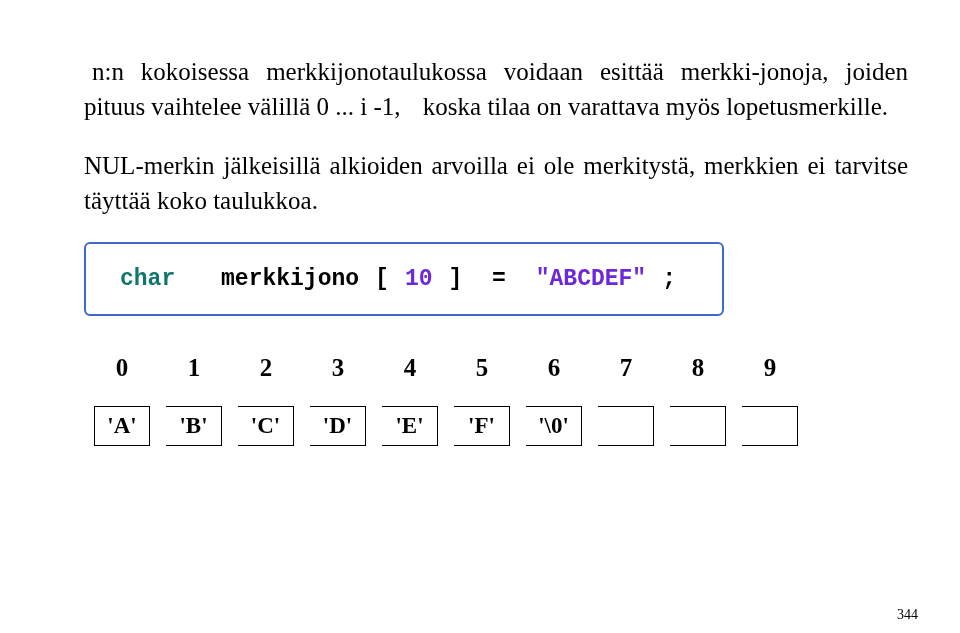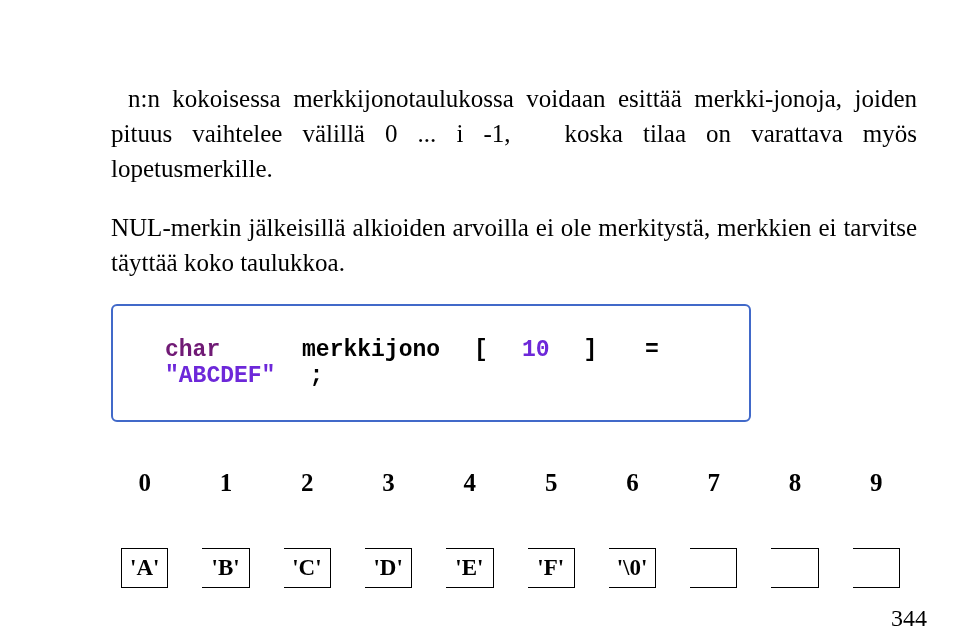--- a/index.html
+++ b/index.html
@@ -1,16 +1,16 @@
 <!DOCTYPE html>
 <html><head>
   <meta charset="utf-8">
   <style>
     * {
-      margin: 17px;
+      margin: 8px;
       padding: 0;
       box-sizing: border-box;
     }
     body {
       width: 960px;
       height: 633px;
       background: #ffffff;
       font-family: Georgia, 'Times New Roman', serif;
       padding: 30px 60px;
       position: relative;
@@ -29,21 +29,21 @@
       margin-top: 10px;
       margin-bottom: 30px;
       width: 640px;
     }
     .code-line {
       font-family: 'Courier New', monospace;
       font-size: 23px;
       font-weight: bold;
     }
     .kw-blue {
-      color: #701a75;
+      color: #0f766e;
     }
     .kw-green {
       color: #6d28d9;
     }
     .kw-black {
       color: #000;
     }
     .index-row {
       display: flex;
       margin-left: 10px;
@@ -73,21 +73,21 @@
       color: #000;
       font-family: Georgia, serif;
     }
     .array-cell:not(:first-child) {
       border-left: none;
     }
     .page-number {
       position: absolute;
       bottom: 18px;
       right: 50px;
-      font-size: 24px;
+      font-size: 14px;
       color: #000;
     }
   </style>
 </head>
 <body>
 
 <p class="paragraph">
   <span>n:n kokoisessa merkkijonotaulukossa voidaan esittää merkki-jonoja, joiden pituus vaihtelee välillä 0 ... i -1, </span><span>koska tilaa on varattava myös lopetusmerkille.</span>
 </p>
 

